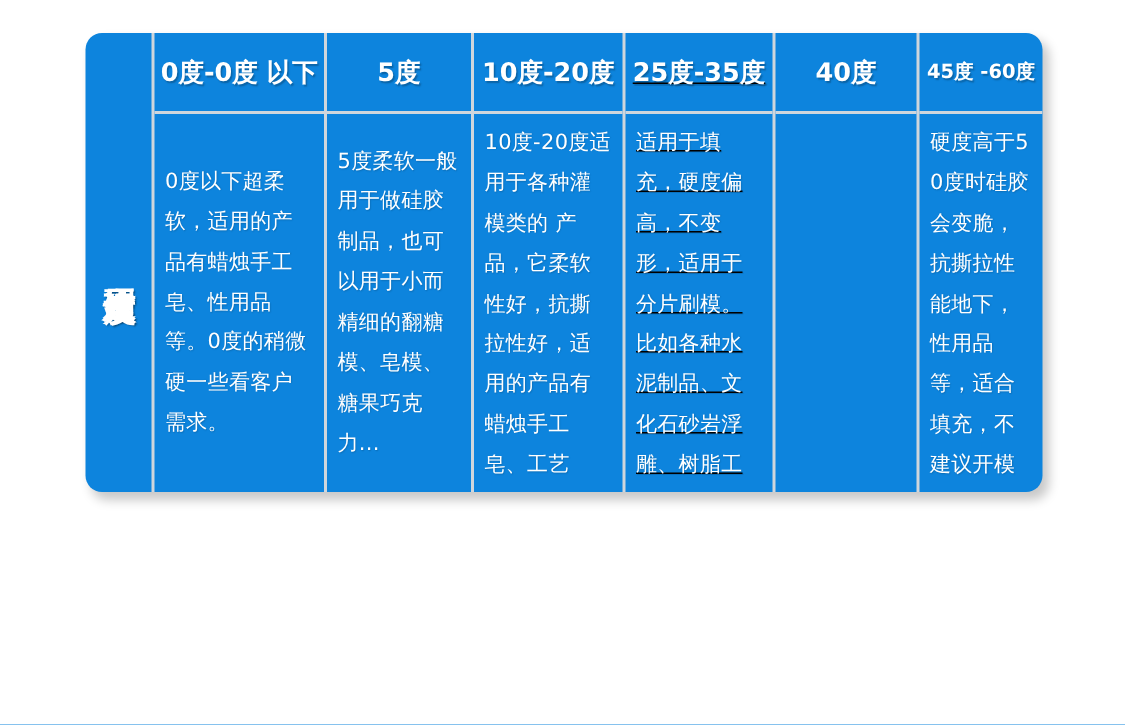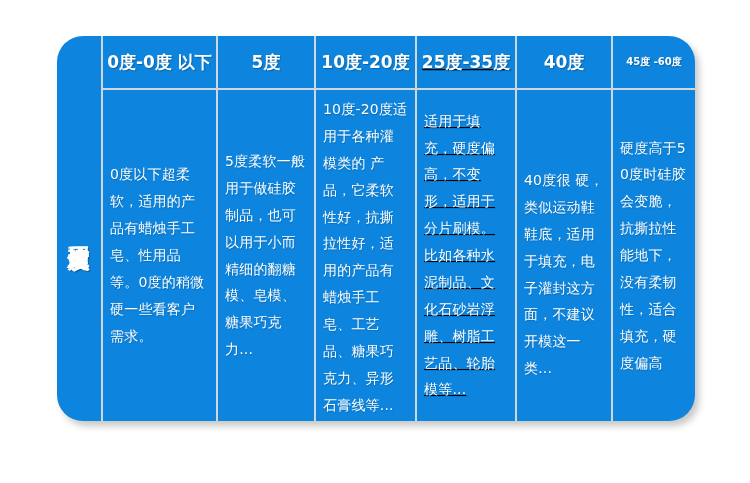--- a/index.html
+++ b/index.html
@@ -11,25 +11,25 @@
     height: 483px;
     background: #ffffff;
     font-family: "DejaVu Sans", "Liberation Sans", sans-serif;
     overflow: hidden;
   }
 
   
   .table-wrap {
     position: absolute;
     left: 57px;
-    top: 36px;
+    top: 22px;
     width: 638px;
-    height: 385px;
+    height: 306px;
     background: #0d84dd;
-    border-radius: 26px;
+    border-radius: 11px;
     box-sizing: border-box;
     box-shadow: 4px 5px 7px rgba(0,0,0,0.22);
     overflow: hidden;
     display: flex;
     flex-direction: row;
   }
 
   
   .label-col {
     width: 46px;
@@ -83,21 +83,21 @@
     align-items: center;
     justify-content: center;
     color: #ffffff;
     font-weight: 700;
     font-size: 17px;
     text-shadow: 1px 1px 1px rgba(0,0,0,0.25);
     white-space: nowrap;
     padding: 0 3px;
   }
   .head-cell.small {
-    font-size: 10px;
+    font-size: 13px;
     font-weight: 600;
   }
 
   .body-cell {
     flex: 1 1 auto;
     display: flex;
     align-items: center;
     justify-content: flex-start;
     box-sizing: border-box;
     padding: 6px 7px;
@@ -145,26 +145,23 @@
 
     <div class="col col-c4">
       <div class="head-cell">25度-35度</div>
       <div class="body-cell">
         <span>适用于填充，硬度偏高，不变形，适用于分片刷模。比如各种水泥制品、文化石砂岩浮雕、树脂工艺品、轮胎模等...</span>
       </div>
     </div>
 
     <div class="col col-c5">
       <div class="head-cell">40度</div>
-      <div class="body-cell">
-        <span>40度很 硬，类似运动鞋鞋底，适用于填充，电子灌封这方面，不建议开模这一类...</span>
-      </div>
     </div>
 
     <div class="col col-c6">
       <div class="head-cell small">45度 -60度</div>
       <div class="body-cell">
-        <span>硬度高于50度时硅胶会变脆，抗撕拉性能地下，没有柔韧性，适合填充，硬度偏高</span>
+        <span>硬度高于50度时硅胶会变脆，抗撕拉性能地下，性用品等，适合填充，不建议开模</span>
       </div>
     </div>
 
   </div>
 </div>
 
 </body></html>

